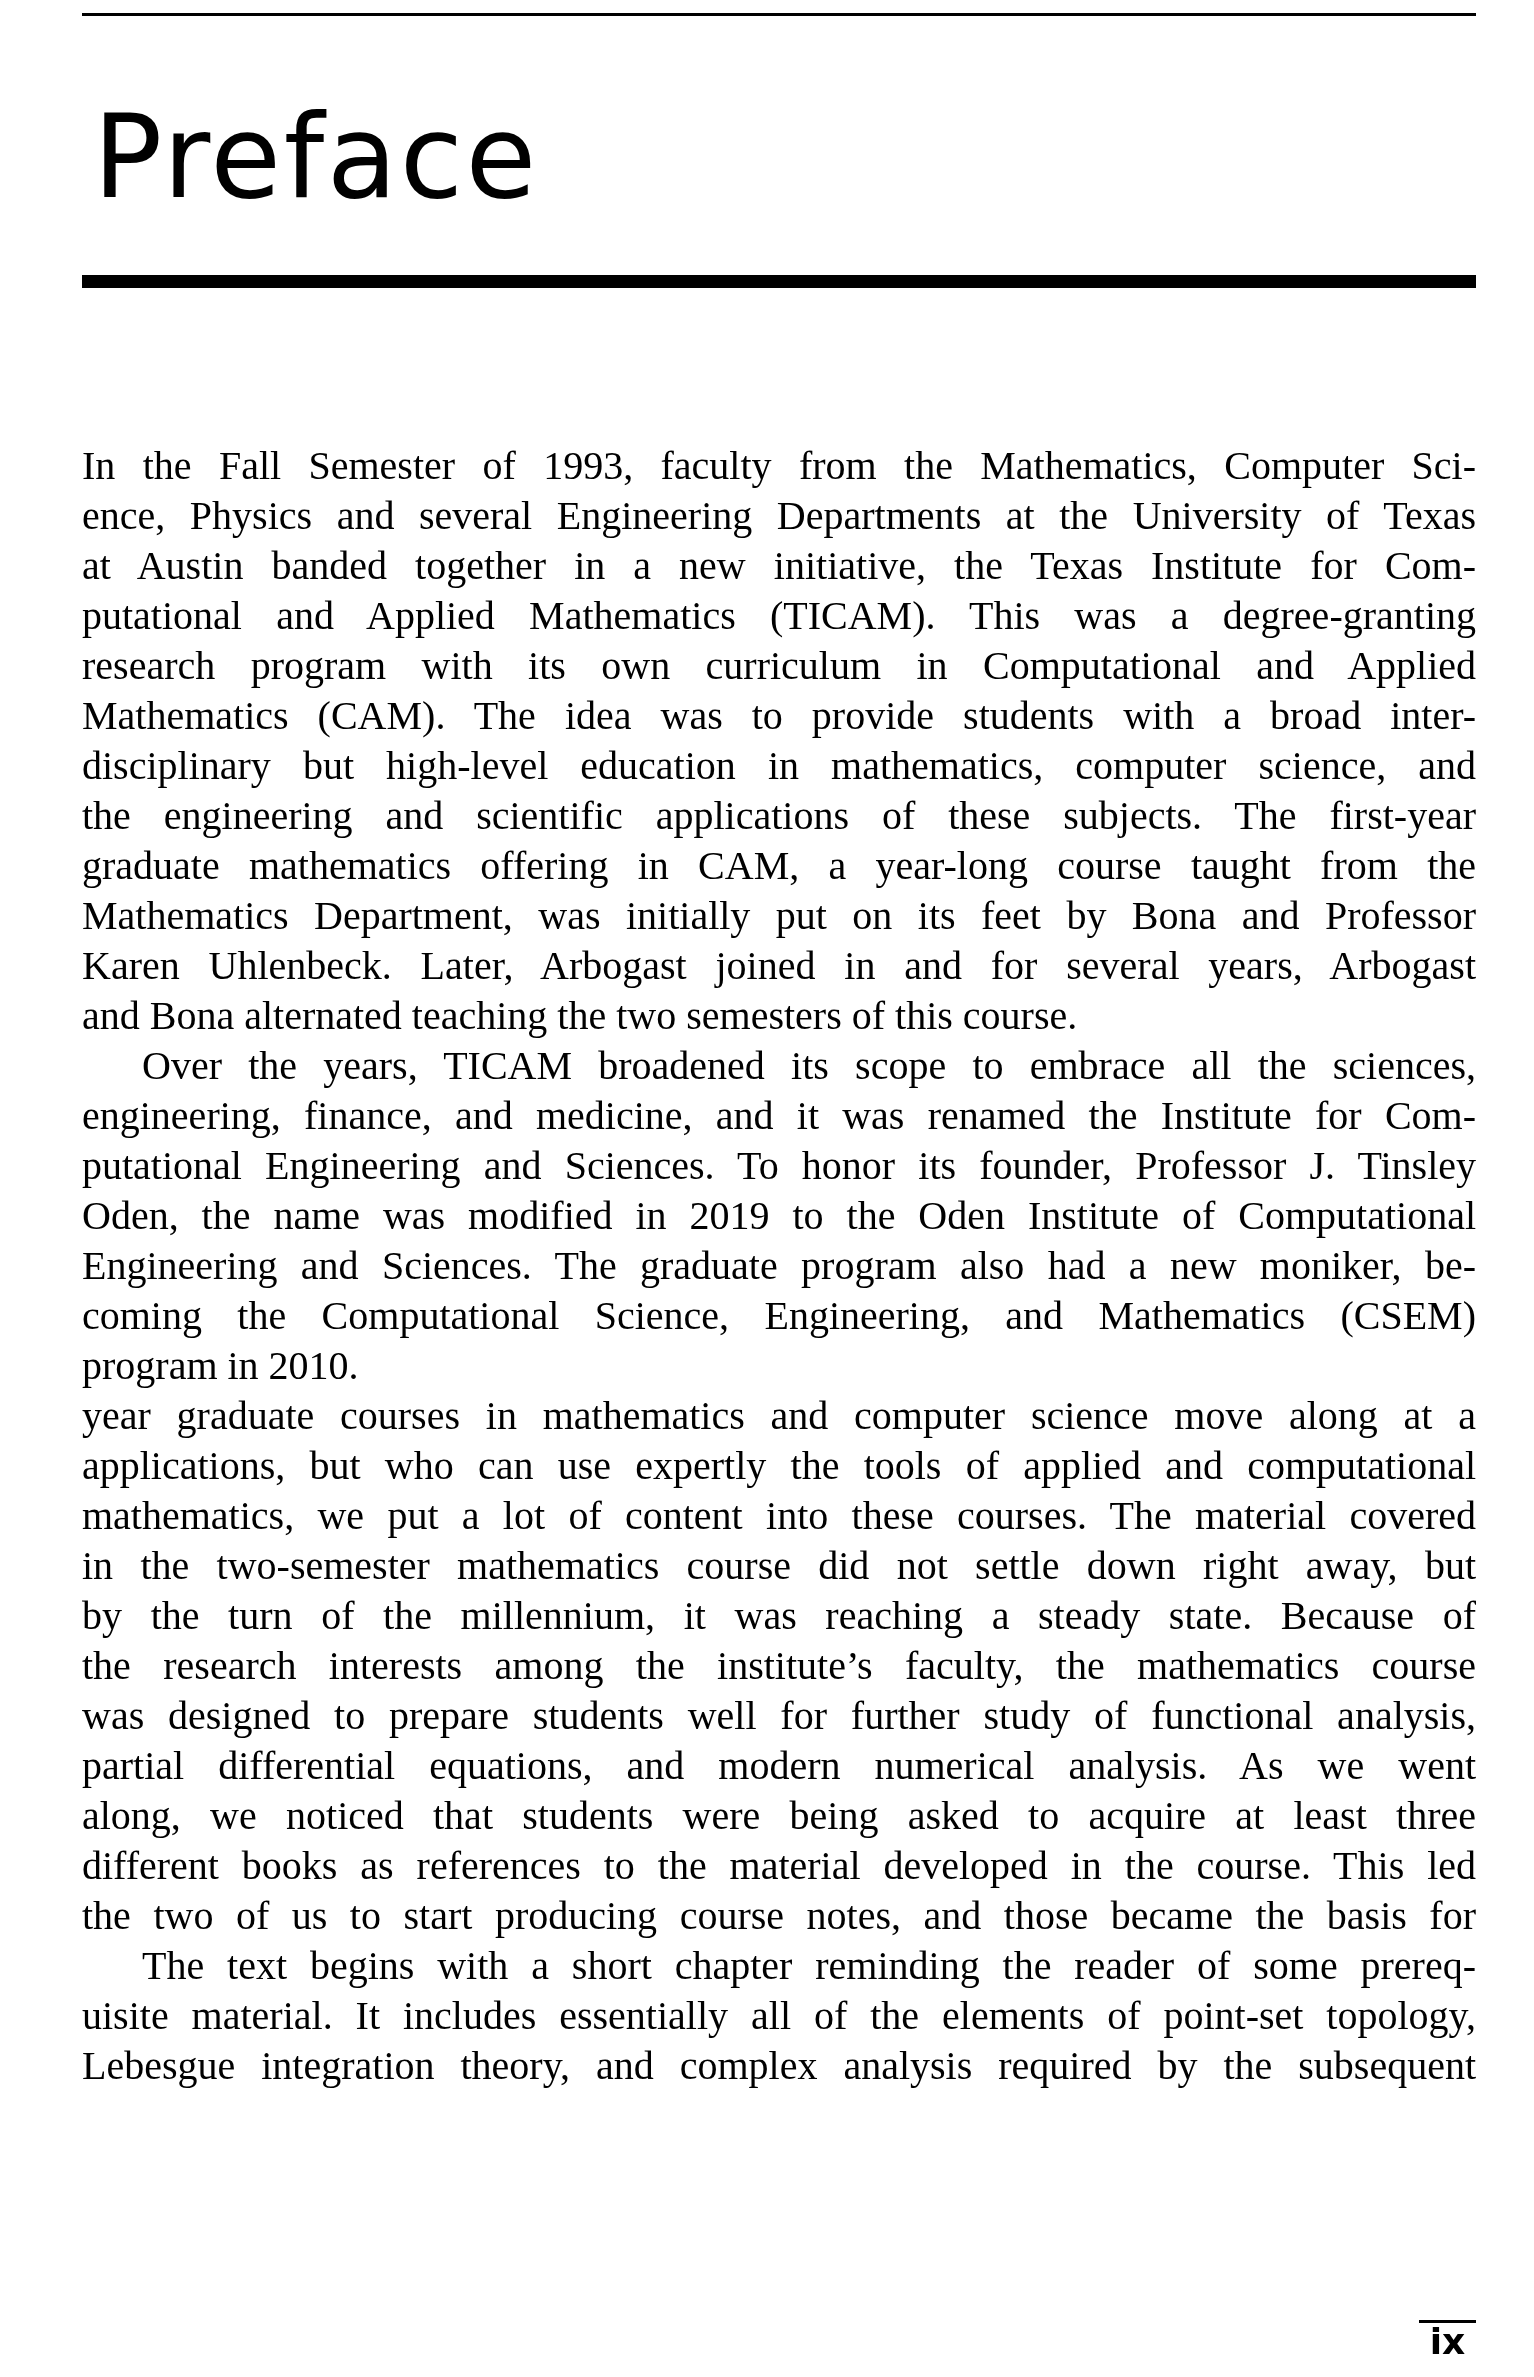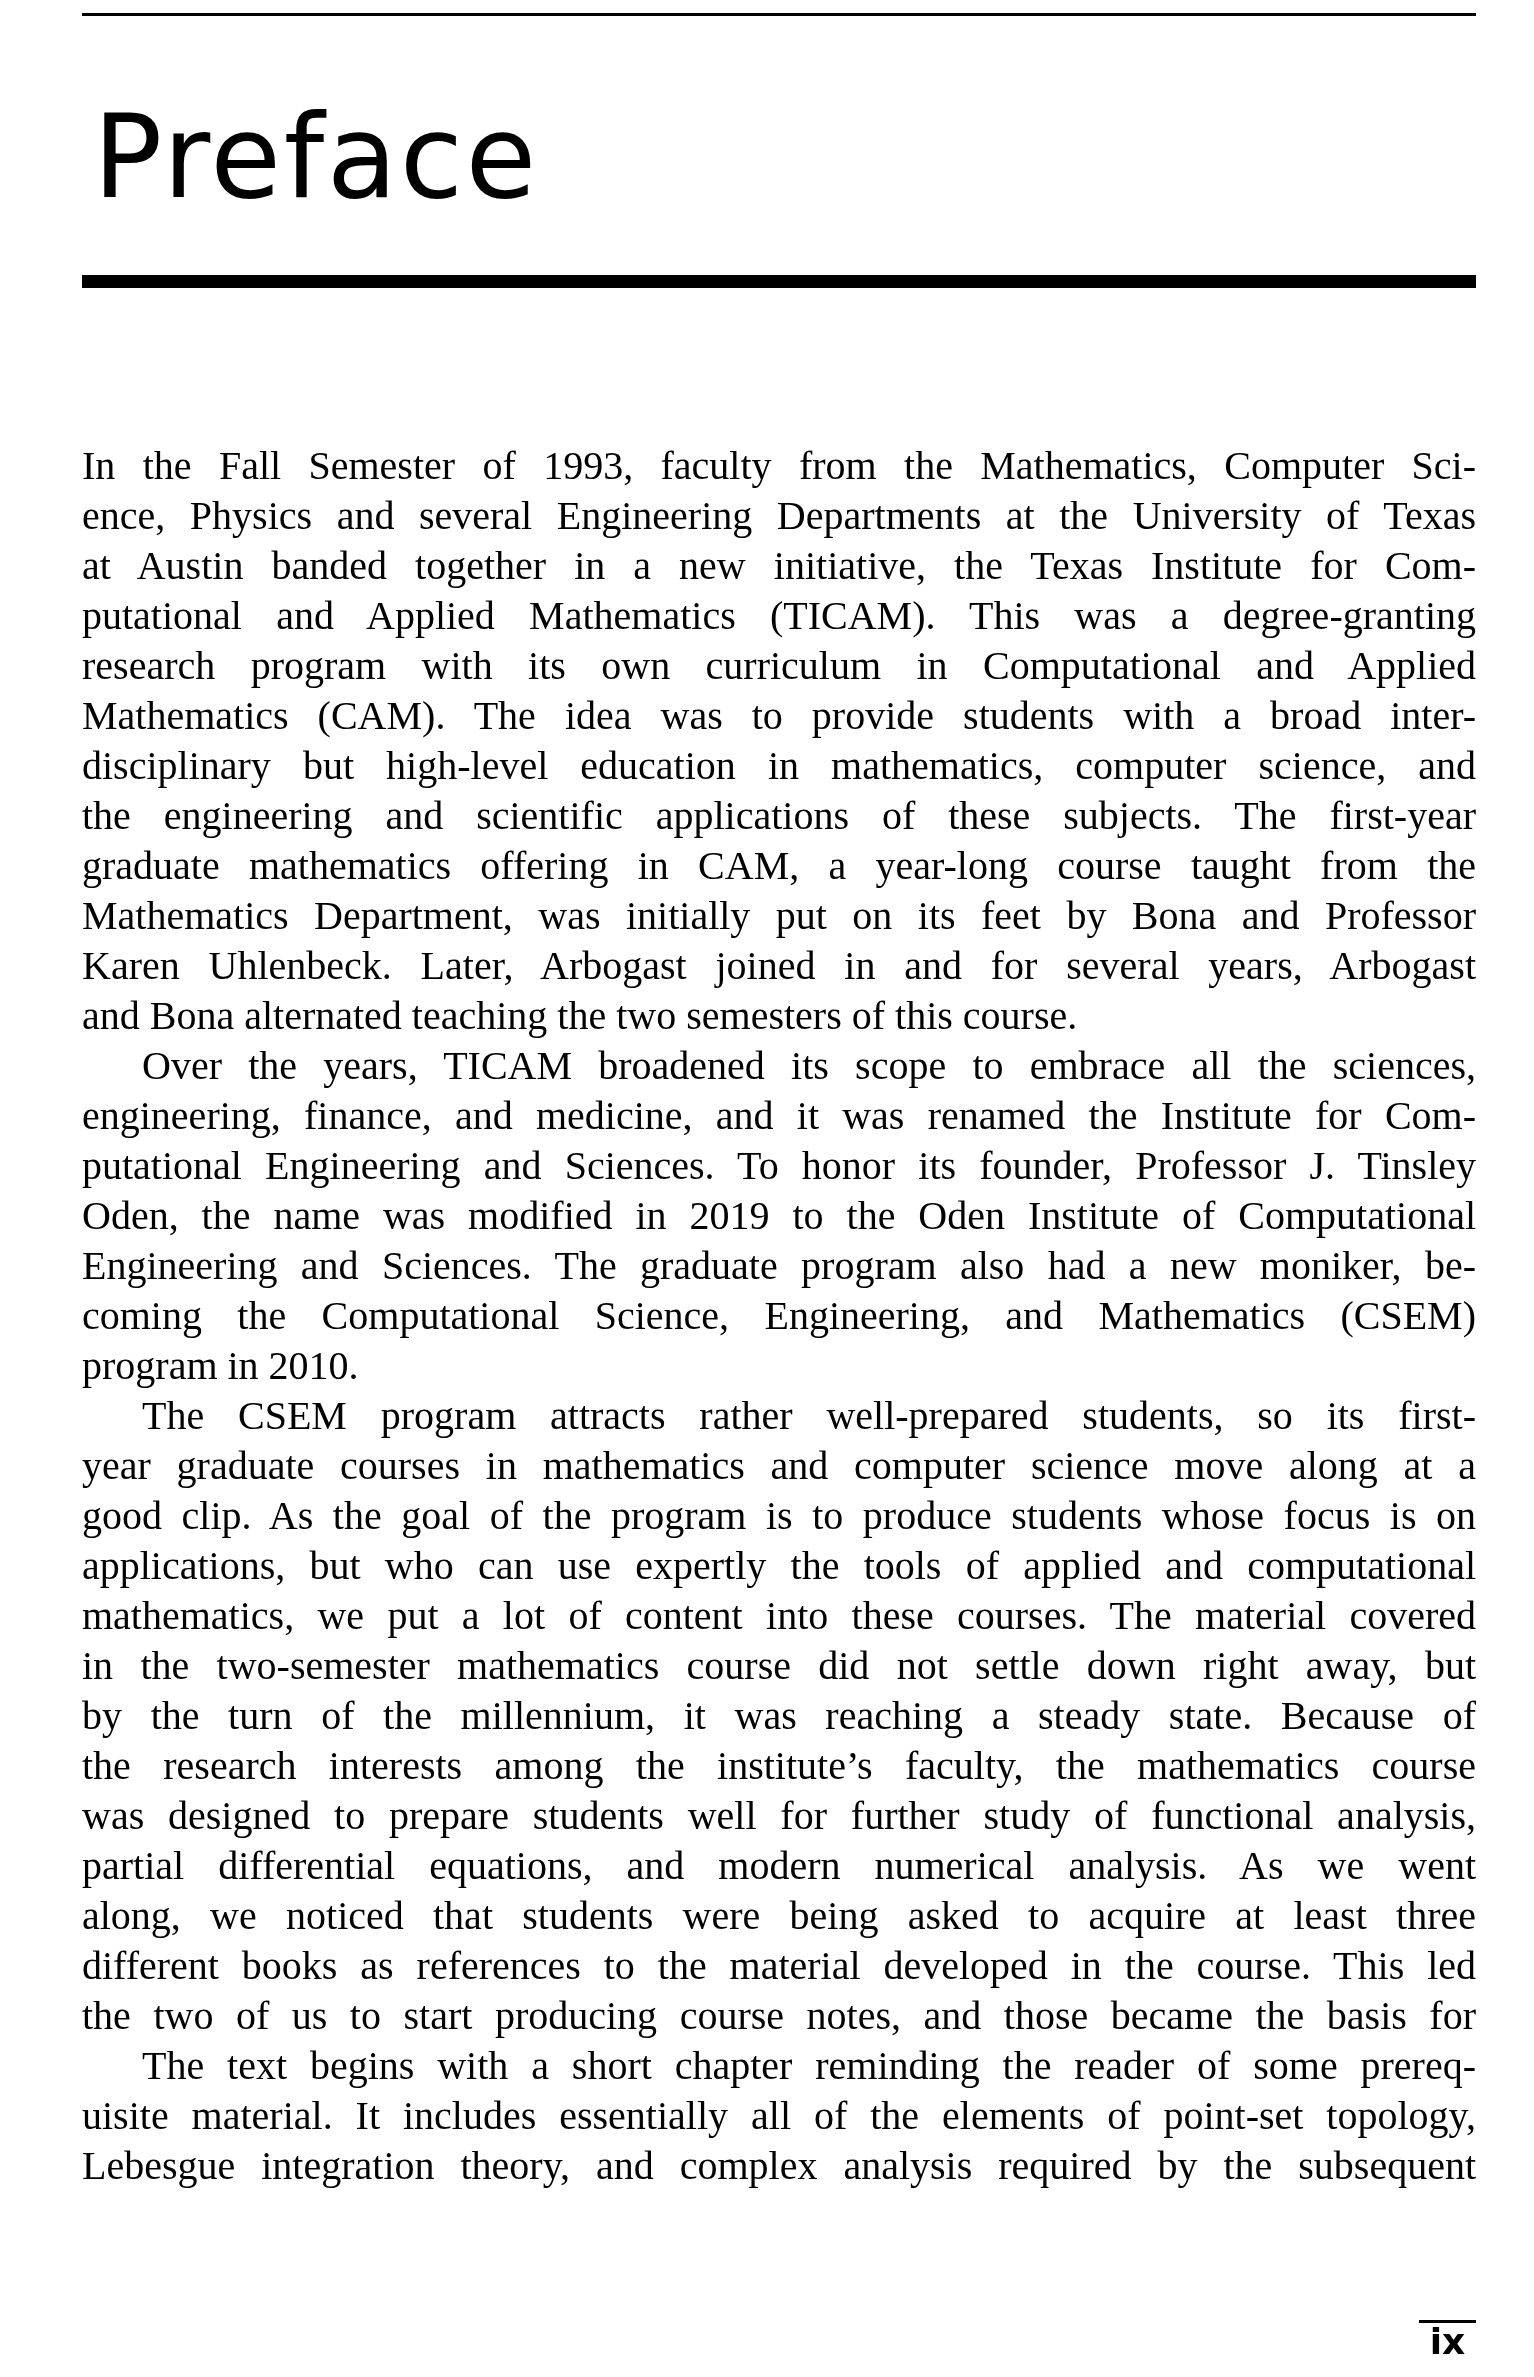--- a/index.html
+++ b/index.html
@@ -116,23 +116,21 @@
   <p class="paragraph">
     <span class="line indent">Over the years, TICAM broadened its scope to embrace all the sciences,</span>
     <span class="line">engineering, finance, and medicine, and it was renamed the Institute for Com-</span>
     <span class="line">putational Engineering and Sciences. To honor its founder, Professor J. Tinsley</span>
     <span class="line">Oden, the name was modified in 2019 to the Oden Institute of Computational</span>
     <span class="line">Engineering and Sciences. The graduate program also had a new moniker, be-</span>
     <span class="line">coming the Computational Science, Engineering, and Mathematics (CSEM)</span>
     <span class="line last">program in 2010.</span>
   </p>
   <p class="paragraph">
-    <span class="line indent">The CSEM program attracts rather well-prepared students, so its first-</span>
     <span class="line">year graduate courses in mathematics and computer science move along at a</span>
-    <span class="line">good clip. As the goal of the program is to produce students whose focus is on</span>
     <span class="line">applications, but who can use expertly the tools of applied and computational</span>
     <span class="line">mathematics, we put a lot of content into these courses. The material covered</span>
     <span class="line">in the two-semester mathematics course did not settle down right away, but</span>
     <span class="line">by the turn of the millennium, it was reaching a steady state. Because of</span>
     <span class="line">the research interests among the institute’s faculty, the mathematics course</span>
     <span class="line">was designed to prepare students well for further study of functional analysis,</span>
     <span class="line">partial differential equations, and modern numerical analysis. As we went</span>
     <span class="line">along, we noticed that students were being asked to acquire at least three</span>
     <span class="line">different books as references to the material developed in the course. This led</span>
     <span class="line">the two of us to start producing course notes, and those became the basis for</span>

